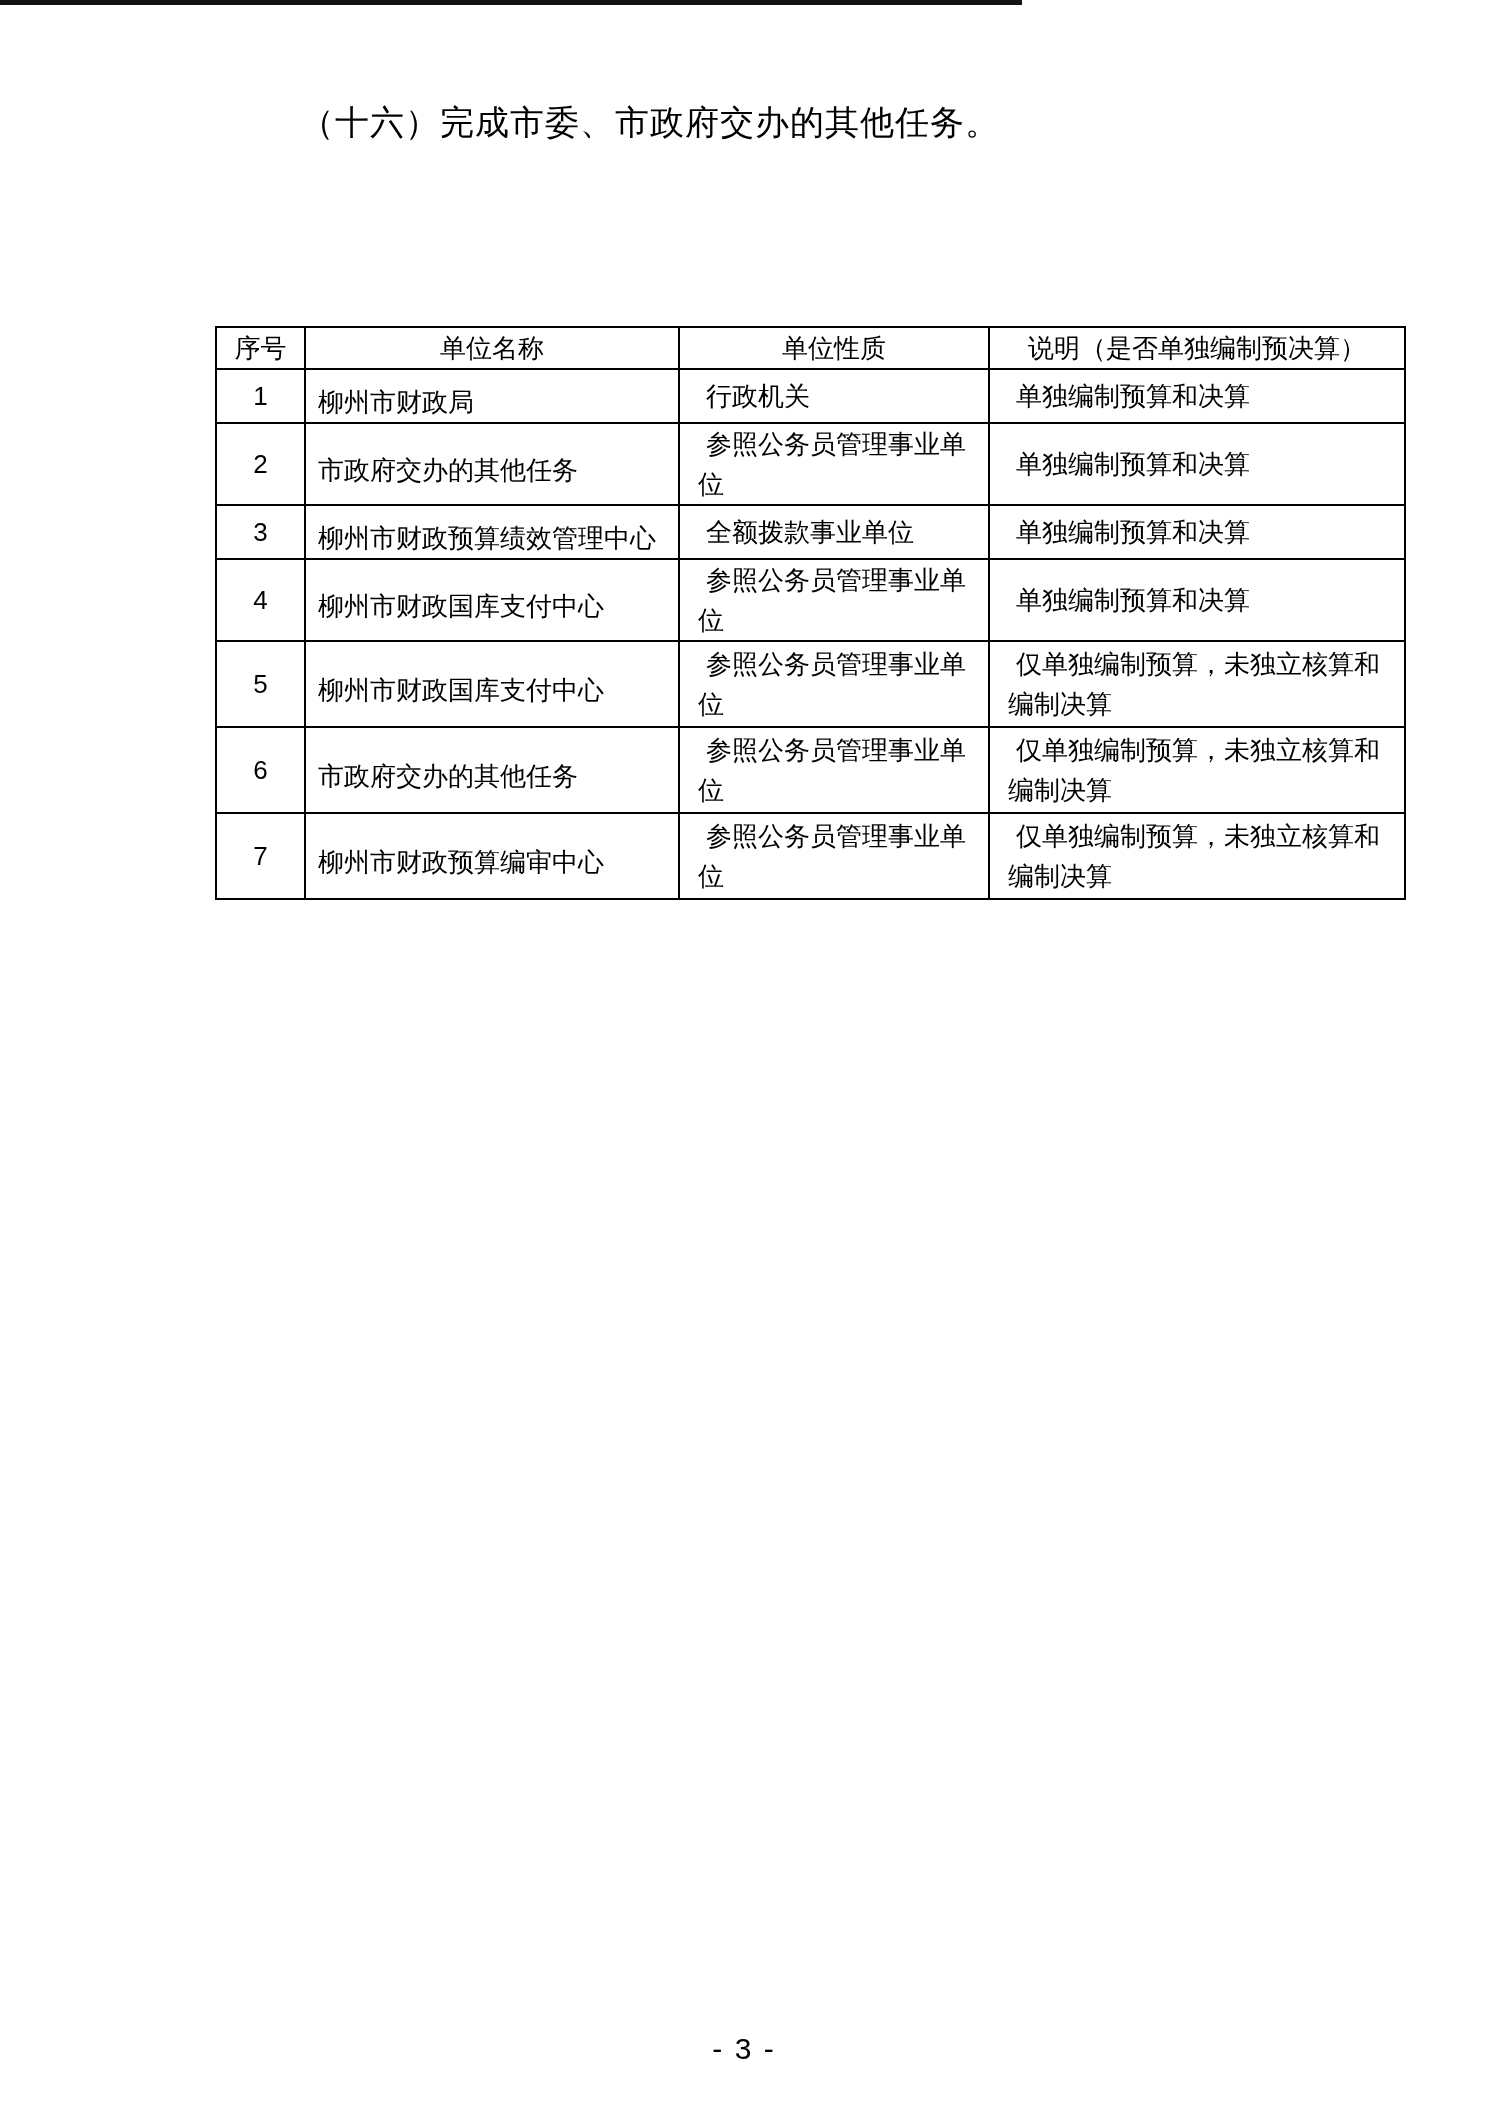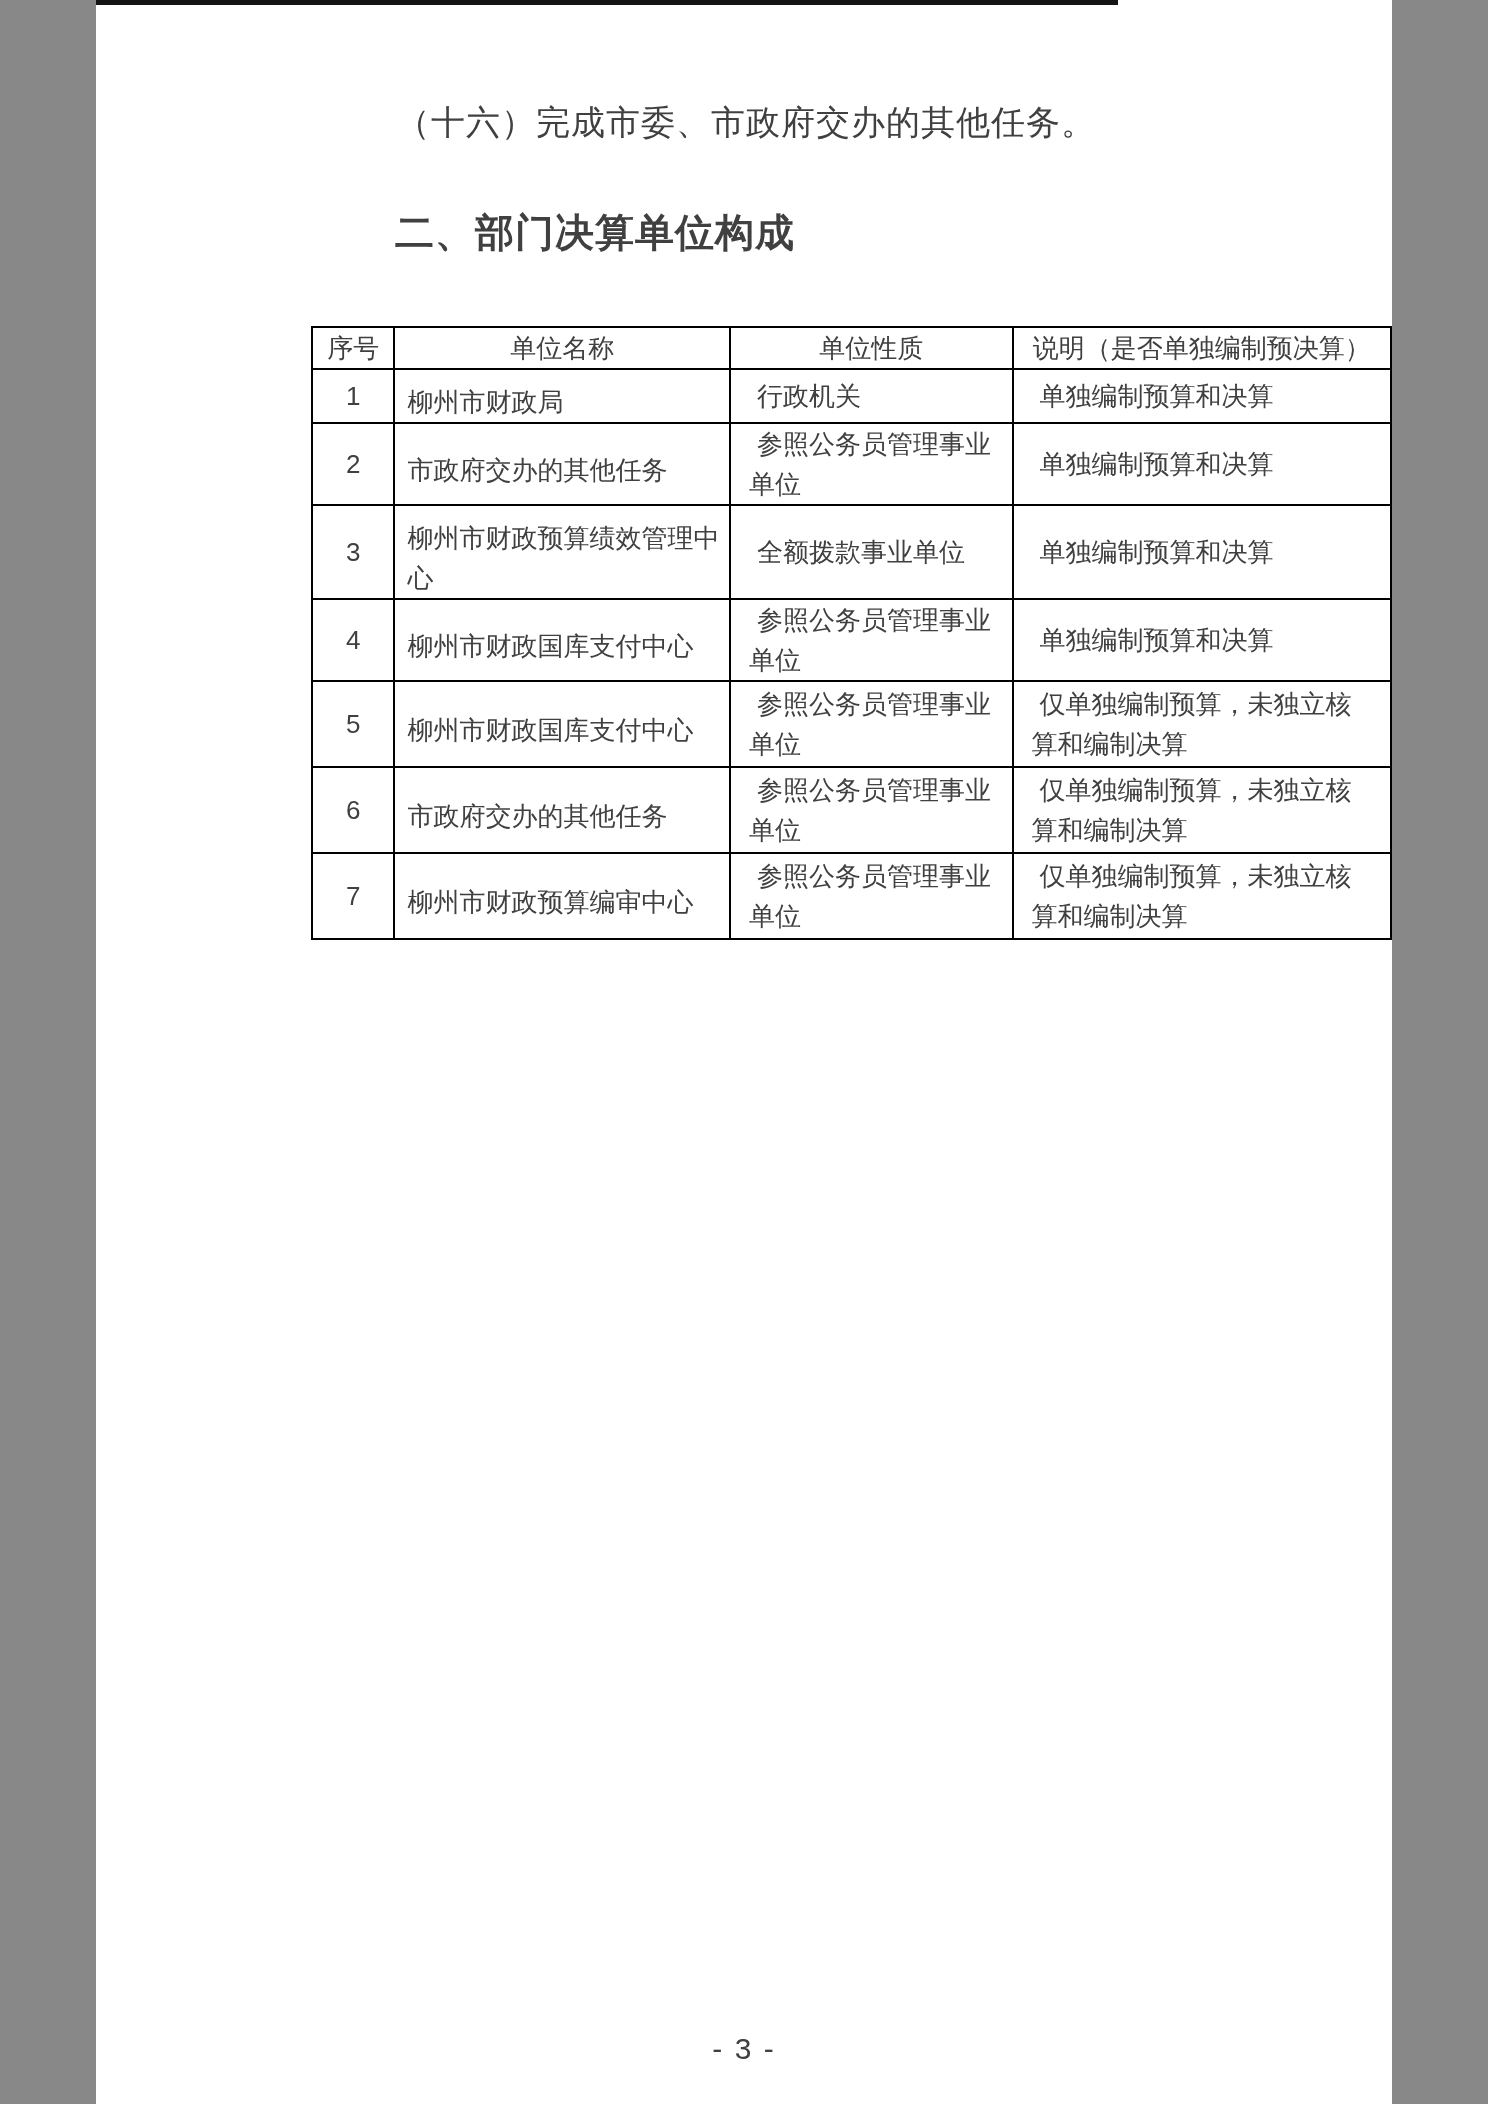--- a/index.html
+++ b/index.html
@@ -1,22 +1,22 @@
 <!DOCTYPE html>
 <html><head>
 <meta charset="utf-8">
 <style>
   html, body { margin: 0; padding: 0; background: #888; }
   .page {
     position: relative;
-    width: 1296px;
+    width: 1488px;
     height: 2104px;
     margin: 0 auto;
     background: #ffffff;
-    color: #404040;
+    color: #000000;
     font-family: "Liberation Sans", sans-serif;
     overflow: hidden;
   }
   .scan-line {
     position: absolute;
     top: 0; left: 0;
     width: 1022px; height: 5px;
     background: #141414;
   }
   .para {
@@ -78,21 +78,20 @@
 </style>
 </head>
 <body>
 
 <div class="page">
 
   <div class="scan-line"></div>
 
   <div class="para">（十六）完成市委、市政府交办的其他任务。</div>
 
-  <div class="heading">二、部门决算单位构成</div>
 
   <table class="doc-table">
     <thead>
       <tr>
         <th class="col-no">序号</th>
         <th class="col-name">单位名称</th>
         <th class="col-type">单位性质</th>
         <th class="col-note">说明（是否单独编制预决算）</th>
       </tr>
     </thead>

